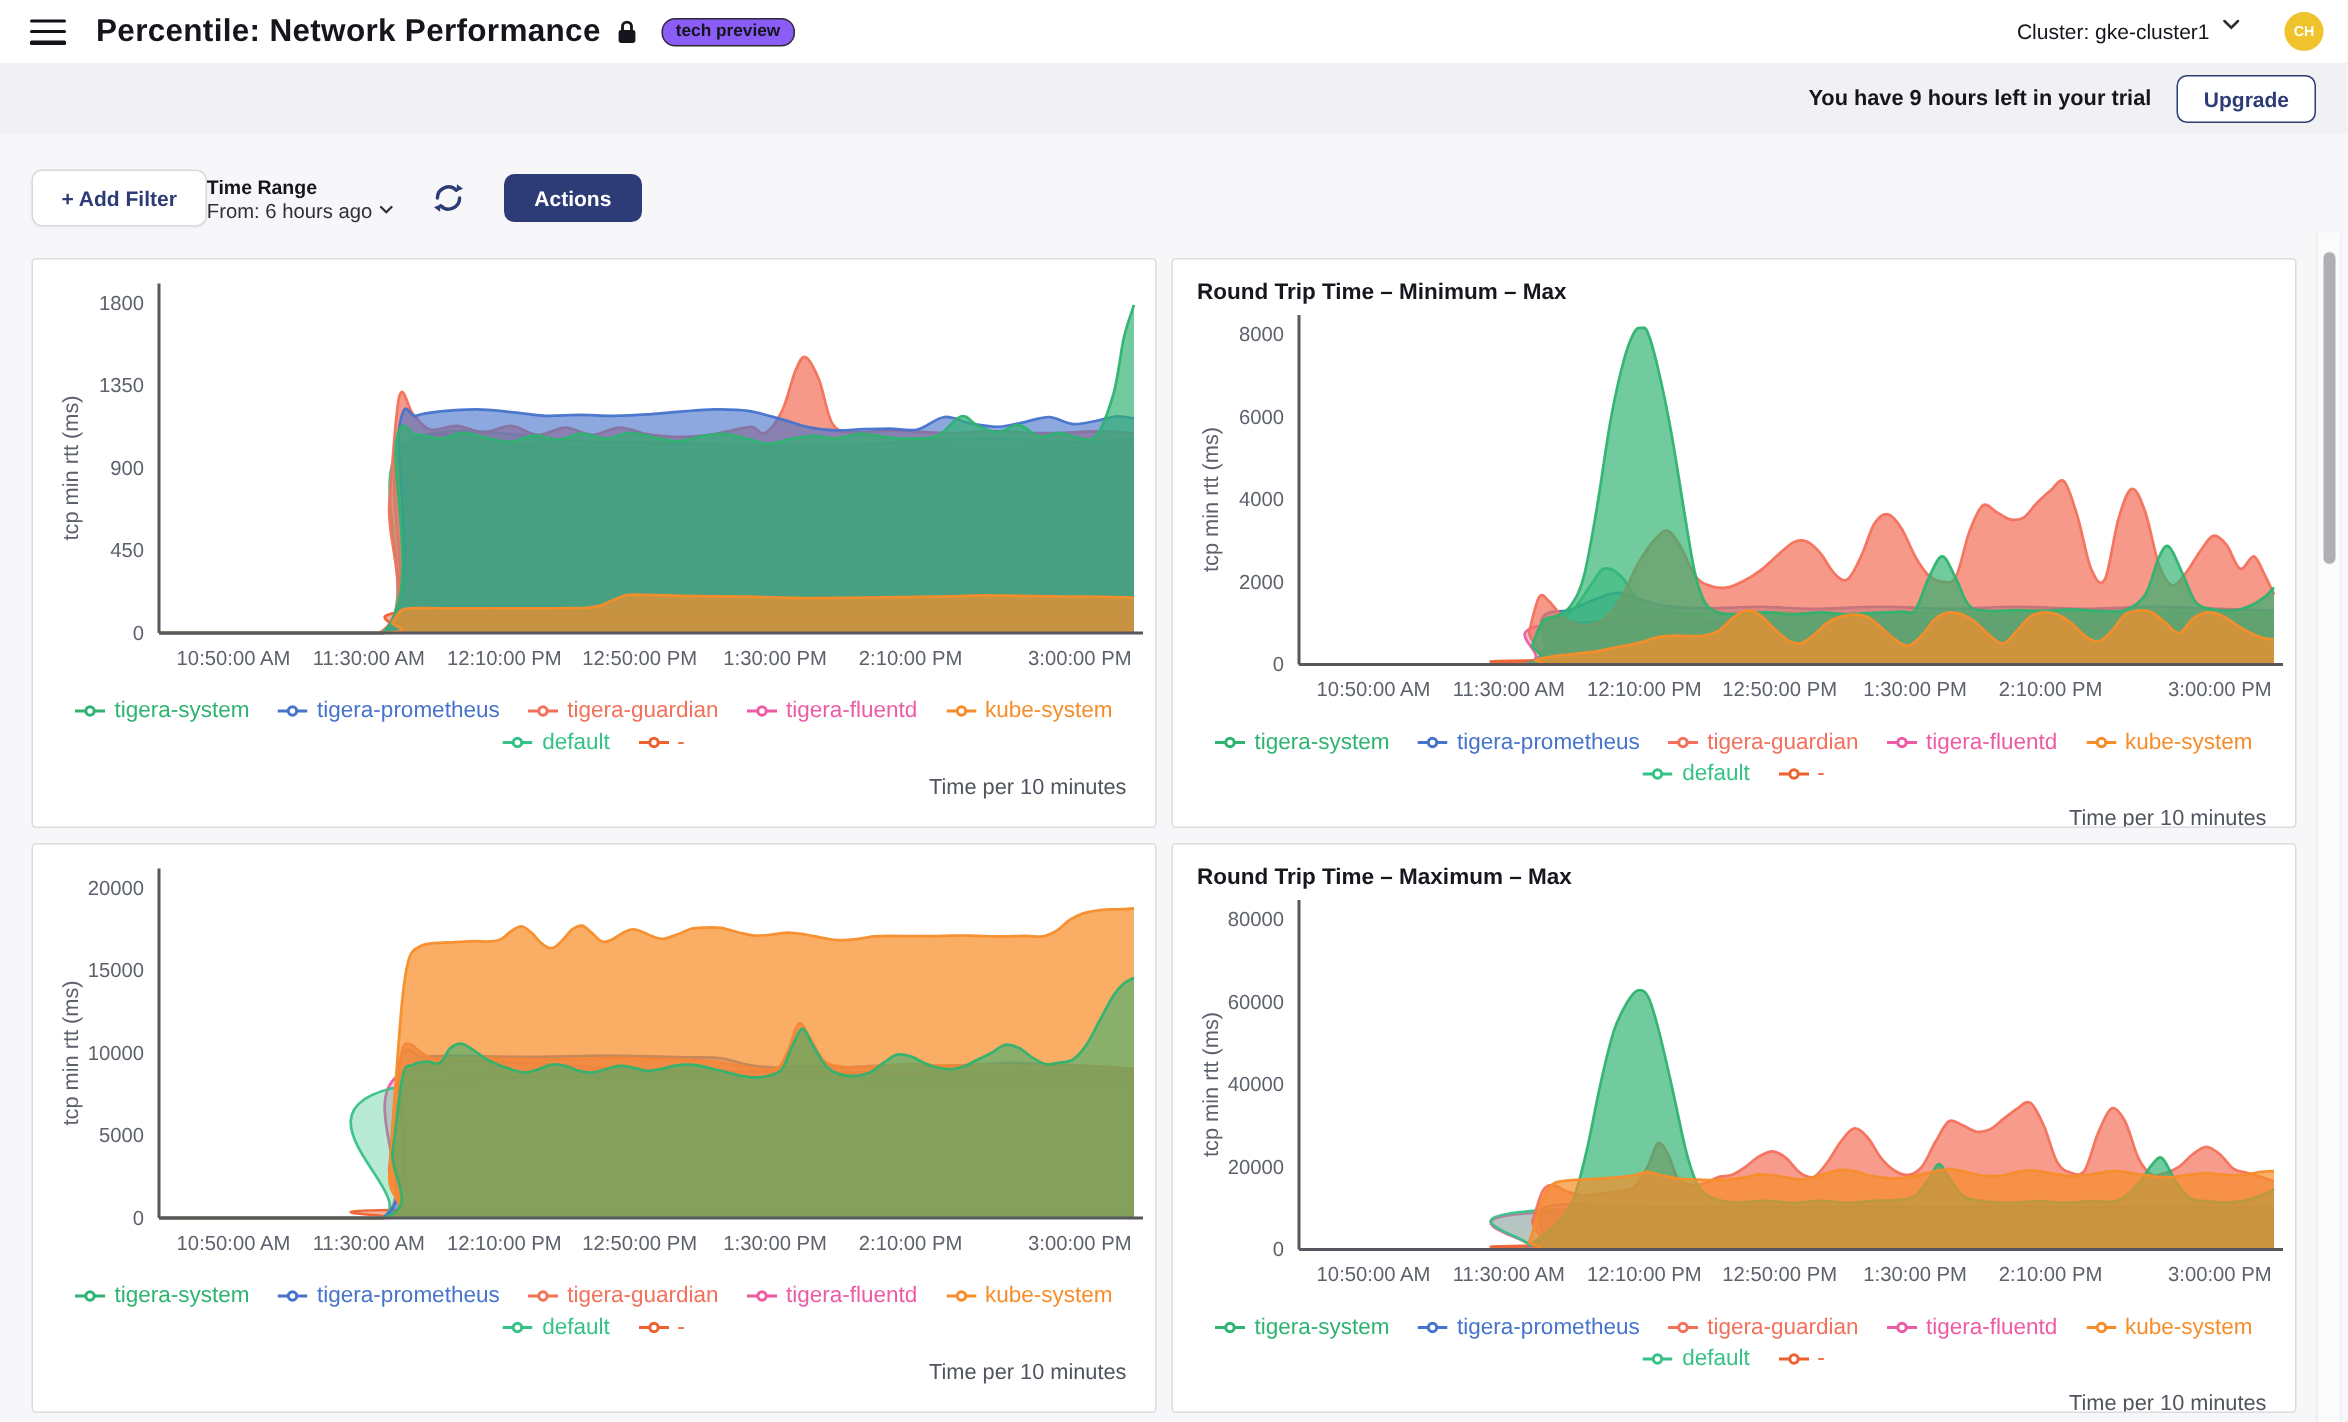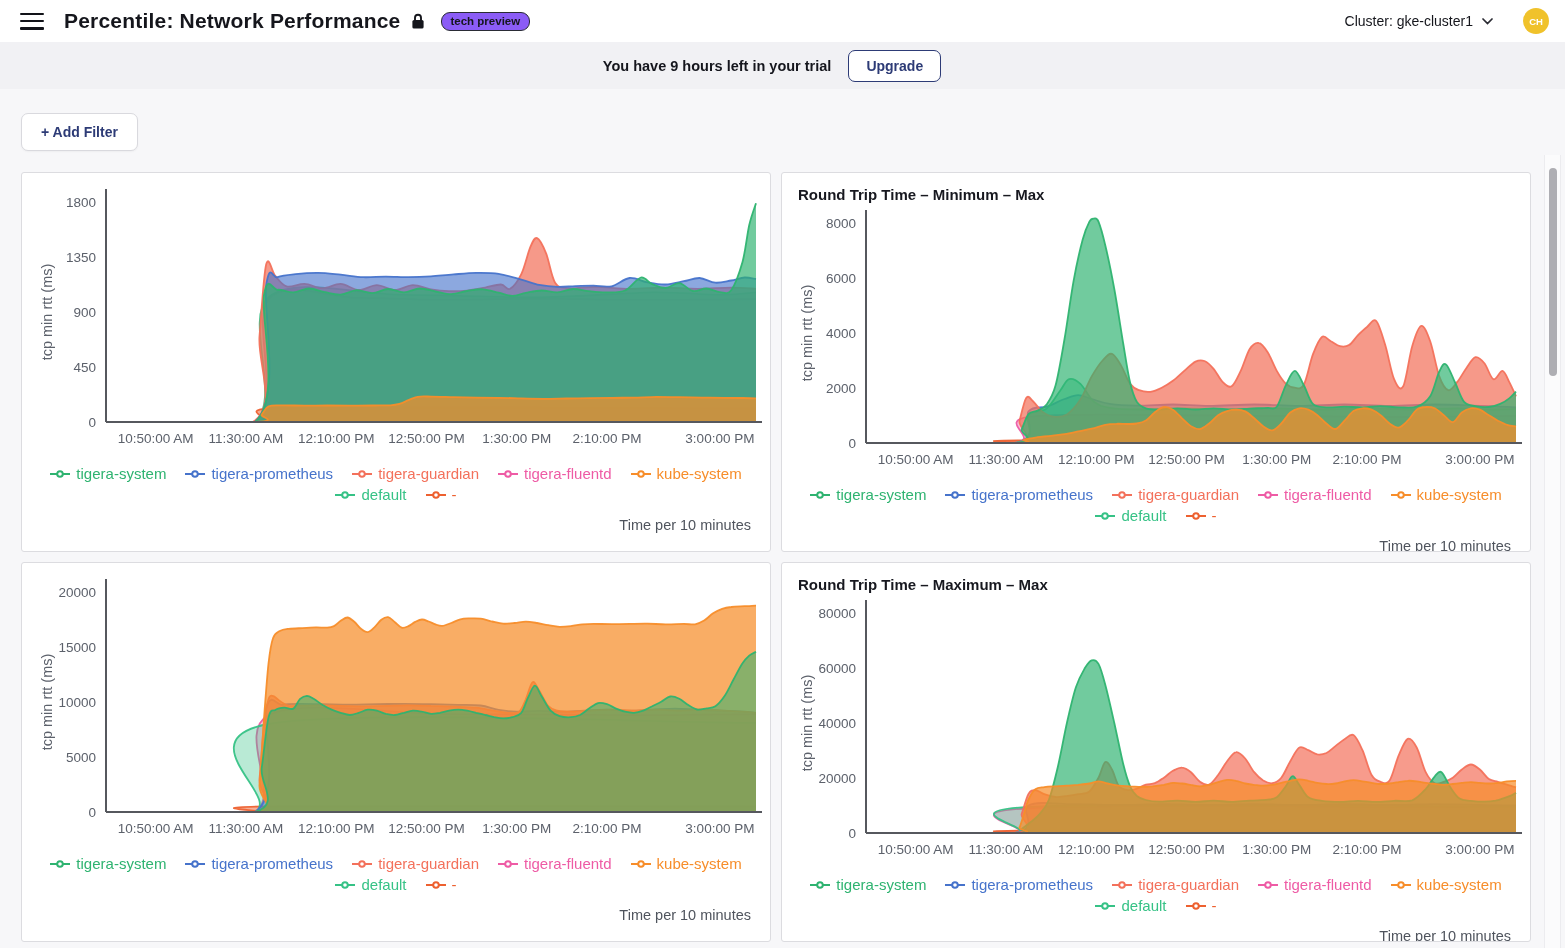--- a/index.html
+++ b/index.html
@@ -6,25 +6,25 @@
   html,body { width:1565px; height:948px; overflow:hidden; font-family:"Liberation Sans",sans-serif; background:#f7f7f9; }
 
   
   .app-header { height:42px; background:#ffffff; display:flex; align-items:center; padding:0 16px; }
   .hamburger { width:24px; height:17px; display:flex; flex-direction:column; justify-content:space-between; cursor:pointer; margin:0 20px 0 4px; }
   .hamburger span { display:block; height:2.6px; background:#121319; border-radius:1px; }
   .page-title { font-size:21px; font-weight:800; color:#15161c; letter-spacing:.2px; }
   .lock-icon { margin-left:10px; display:flex; }
   .tech-badge { margin-left:16px; border:1.6px solid #2a2c35; border-radius:9px; padding:2px 9px 3px; font-size:11.5px; font-weight:600; color:#15161c; background:#8b5cf6; }
   .header-right { margin-left:auto; display:flex; align-items:center; }
-  .cluster-select { display:flex; align-items:center; gap:9px; cursor:pointer; font-size:14px; color:#15161c; }
+  .cluster-select { display:flex; align-items:flex-start; gap:9px; cursor:pointer; font-size:14px; color:#15161c; }
   .avatar { width:26px; height:26px; border-radius:50%; background:#f0c22b; color:#ffffff; font-size:9.5px; font-weight:700; display:flex; align-items:center; justify-content:center; margin-left:30px; cursor:pointer; }
 
   
-  .trial-banner { height:47px; background:#f1f1f4; display:flex; align-items:center; justify-content:center; gap:17px; padding-right:21px; }
+  .trial-banner { height:47px; background:#f1f1f4; display:flex; align-items:center; justify-content:flex-end; gap:17px; padding-right:21px; }
   .trial-msg { font-size:14.5px; font-weight:600; color:#15161d; }
   .upgrade-btn { background:#ffffff; border:1.6px solid #2d3b76; border-radius:7px; color:#2d3b76; font-size:14px; font-weight:600; padding:7px 17px; cursor:pointer; font-family:inherit; }
 
   
   .content { padding:24px 34px 0 21px; }
   .toolbar { display:flex; align-items:center; justify-content:flex-start; }
   .add-filter-btn { background:#ffffff; border:1px solid #d9d9de; border-radius:7px; box-shadow:0 1px 2px rgba(0,0,0,.04); color:#2d3b76; font-size:14px; font-weight:600; padding:10px 19px; cursor:pointer; font-family:inherit; }
   .toolbar-right { display:flex; align-items:center; gap:24px; }
   .time-range { text-align:left; }
   .time-range-title { font-size:13px; font-weight:700; color:#15161c; }
@@ -74,20 +74,42 @@
 </header>
 
 <div class="trial-banner">
   <span class="trial-msg">You have 9 hours left in your trial</span>
   <button class="upgrade-btn">Upgrade</button>
 </div>
 
 <div class="content">
   <div class="toolbar">
     <button class="add-filter-btn">+ Add Filter</button>
+    <div class="toolbar-right">
+      <div class="time-range">
+        <div class="time-range-title">Time Range</div>
+        <div class="time-range-value">
+          <span>From: 6 hours ago</span>
+          <svg width="9" height="6" viewBox="0 0 9 6">
+              <path d="M1 1l3.5 3.5L8 1" stroke="#2e2f37" stroke-width="1.5" fill="none" stroke-linecap="round"></path>
+            </svg>
+        </div>
+      </div>
+      <button class="refresh-btn">
+        <svg width="22" height="22" viewBox="0 0 22 22">
+          <g fill="none" stroke="#2d3b76" stroke-width="2.3" stroke-linecap="round">
+            <path d="M18.4 11a7.4 7.4 0 01-12.6 5.2"></path>
+            <path d="M3.6 11a7.4 7.4 0 0112.6-5.2"></path>
+          </g>
+          <path d="M16.6 1.9l-.3 4.8 4.4-1.8z" fill="#2d3b76"></path>
+          <path d="M5.4 20.1l.3-4.8-4.4 1.8z" fill="#2d3b76"></path>
+        </svg>
+      </button>
+      <button class="actions-btn">Actions</button>
+    </div>
   </div>
 
   <div class="grid">
     <div class="card">
       <div class="chart-svg-wrap">
           <svg width="748" height="266" viewBox="0 0 748 266" style="display:block">
             <path d="M84.0,236.0C108.8,236.0,205.9,236.0,233.0,236.0C260.0,215.5,229.2,133.8,246.5,113.2C263.8,92.5,306.7,111.8,336.8,111.9C366.9,112.0,397.0,113.7,427.1,113.8C457.1,113.9,487.2,112.6,517.3,112.6C547.4,112.6,571.5,113.7,607.6,113.8C643.7,113.9,712.9,113.3,734.0,113.2L734.0,236L84.0,236Z" fill="#ee5ba5" fill-opacity="0.45" stroke="none"></path>
             <path d="M84.0,236.0C108.8,236.0,205.9,236.0,233.0,236.0C260.0,215.5,229.2,133.8,246.5,113.2C263.8,92.5,306.7,111.8,336.8,111.9C366.9,112.0,397.0,113.7,427.1,113.8C457.1,113.9,487.2,112.6,517.3,112.6C547.4,112.6,571.5,113.7,607.6,113.8C643.7,113.9,712.9,113.3,734.0,113.2" fill="none" stroke="#ee5ba5" stroke-width="1.8" stroke-opacity="0.95"></path>
             <path d="M84.0,236.0C108.8,236.0,205.9,236.0,233.0,236.0C260.0,215.2,221.7,132.5,246.5,111.3C271.3,90.1,336.8,108.9,381.9,108.9C427.1,108.9,476.0,111.7,517.3,111.3C558.7,110.9,600.1,106.9,630.2,106.4C660.3,106.0,680.6,108.9,697.9,108.9C715.2,108.9,728.0,106.9,734.0,106.4L734.0,236L84.0,236Z" fill="#36c286" fill-opacity="0.45" stroke="none"></path>
             <path d="M84.0,236.0C108.8,236.0,205.9,236.0,233.0,236.0C260.0,215.2,221.7,132.5,246.5,111.3C271.3,90.1,336.8,108.9,381.9,108.9C427.1,108.9,476.0,111.7,517.3,111.3C558.7,110.9,600.1,106.9,630.2,106.4C660.3,106.0,680.6,108.9,697.9,108.9C715.2,108.9,728.0,106.9,734.0,106.4" fill="none" stroke="#36c286" stroke-width="1.8" stroke-opacity="0.95"></path>

